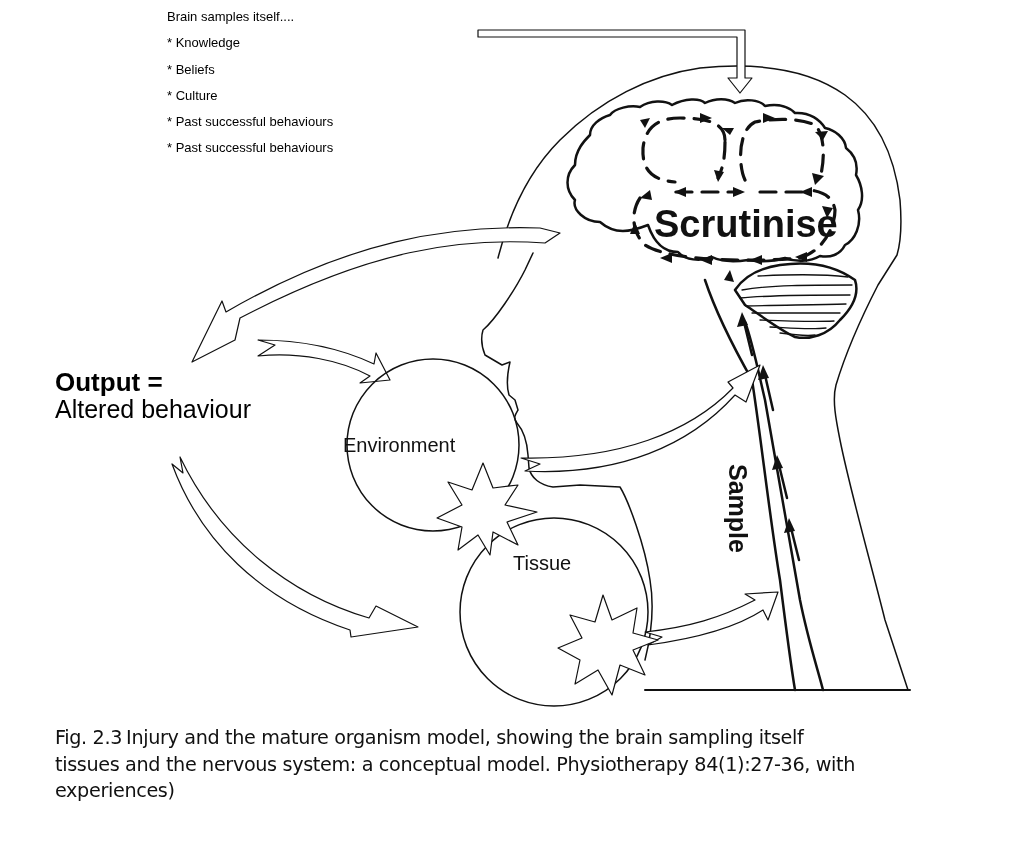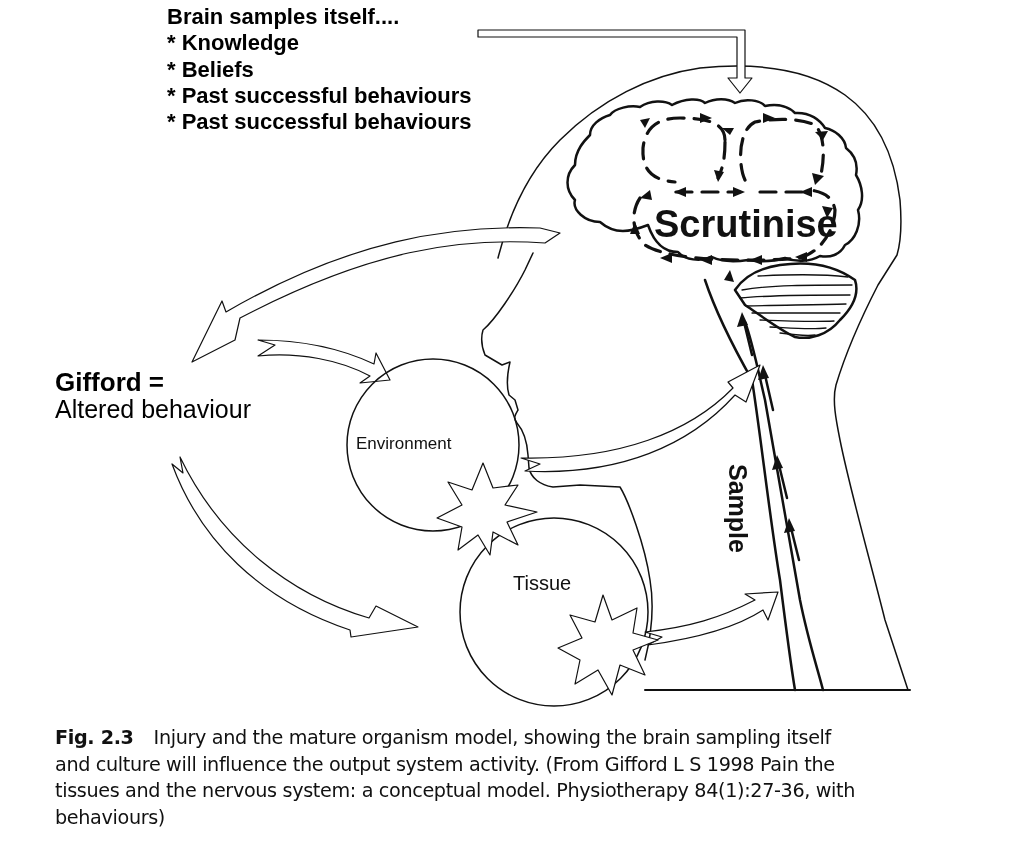--- a/index.html
+++ b/index.html
@@ -1,26 +1,26 @@
 <!DOCTYPE html>
 <html><head>
 <meta charset="utf-8">
 <style>
   html, body { margin: 0; padding: 0; background: #ffffff; }
   body { width: 1010px; height: 868px; position: relative; overflow: hidden; font-family: "Liberation Sans", sans-serif; color: #000; }
   #figure { position: absolute; left: 0; top: 0; width: 1010px; height: 720px; }
   .lbl { position: absolute; white-space: nowrap; color: #111; }
-  #sample-list { position: absolute; left: 167px; top: 4px; font-size: 22px; line-height: 26.3px; font-weight: bold; }
+  #sample-list { position: absolute; left: 167px; top: 4px; font-size: 13px; line-height: 26.3px; }
   #sample-list .item { display: block; }
   #sample-list .item.indent { padding-left: 20px; }
   #output-block { position: absolute; left: 55px; top: 367px; }
   #output-title { font-weight: bold; font-size: 26px; line-height: 30px; display: block; }
   .output-line { font-size: 25px; line-height: 25px; display: block; }
   #caption { position: absolute; left: 55px; top: 725px; width: 950px; font-family: "DejaVu Sans", sans-serif; font-size: 19.2px; line-height: 26.5px; color: #111; letter-spacing: -0.35px; }
-  #caption .fig-num { font-weight: bold; margin-right: 20px; }
+  #caption .fig-num { font-weight: normal; margin-right: 4px; }
   #caption .line { display: block; white-space: nowrap; }
 </style>
 </head>
 <body>
 
 <div id="figure">
 <svg width="1010" height="720" viewBox="0 0 1010 720">
   <g fill="none" stroke="#111" stroke-linejoin="round" stroke-linecap="round">
 
     <path stroke-width="1.5" d="M 498 258 C 505 230 520 180 560 140 C 600 100 650 75 700 68 C 760 62 810 70 845 95 C 880 120 895 160 900 200 C 902 225 900 245 897 255
@@ -108,34 +108,34 @@
     <polygon stroke-width="1.2" fill="#fff" points="483,463 493,488 518,485 505,505 537,512 507,522 518,545 493,532 490,555 478,535 458,550 462,527 437,518 462,505 448,482 472,490"></polygon>
     <polygon stroke-width="1.2" fill="#fff" points="603,595 612,620 637,608 633,633 658,640 633,650 645,675 620,665 612,695 598,670 575,684 580,660 558,648 582,638 570,615 595,622"></polygon>
   </g>
 </svg>
 </div>
 
 <div id="sample-list">
   <span class="item">Brain samples itself....</span>
   <span class="item">* Knowledge</span>
   <span class="item">* Beliefs</span>
+  <span class="item">* Culture</span>
   <span class="item">* Past successful behaviours</span>
   <span class="item">* Past successful behaviours</span>
 </div>
 
 <div class="lbl" style="left:654px; top:203px; font-size:38px; font-weight:bold;">Scrutinise</div>
 
 <div class="lbl" style="left:693px; top:494px; font-size:25px; font-weight:bold; transform: rotate(90deg); transform-origin: center;">Sample</div>
 
 <div id="output-block">
-  <span id="output-title">Gifford =</span>
+  <span id="output-title">Output =</span>
   <span class="output-line">Altered behaviour</span>
 </div>
 
-<div class="lbl" style="left:356px; top:434px; font-size:17px;">Environment</div>
-<div class="lbl" style="left:513px; top:572px; font-size:20px;">Tissue</div>
+<div class="lbl" style="left:343px; top:434px; font-size:20px;">Environment</div>
+<div class="lbl" style="left:513px; top:552px; font-size:20px;">Tissue</div>
 
 <div id="caption">
   <span class="line"><span class="fig-num">Fig. 2.3</span><span>Injury and the mature organism model, showing the brain sampling itself</span></span>
-  <span class="line">and culture will influence the output system activity. (From Gifford L S 1998 Pain the</span>
   <span class="line">tissues and the nervous system: a conceptual model. Physiotherapy 84(1):27-36, with</span>
-  <span class="line">behaviours)</span>
+  <span class="line">experiences)</span>
 </div>
 
 </body></html>

